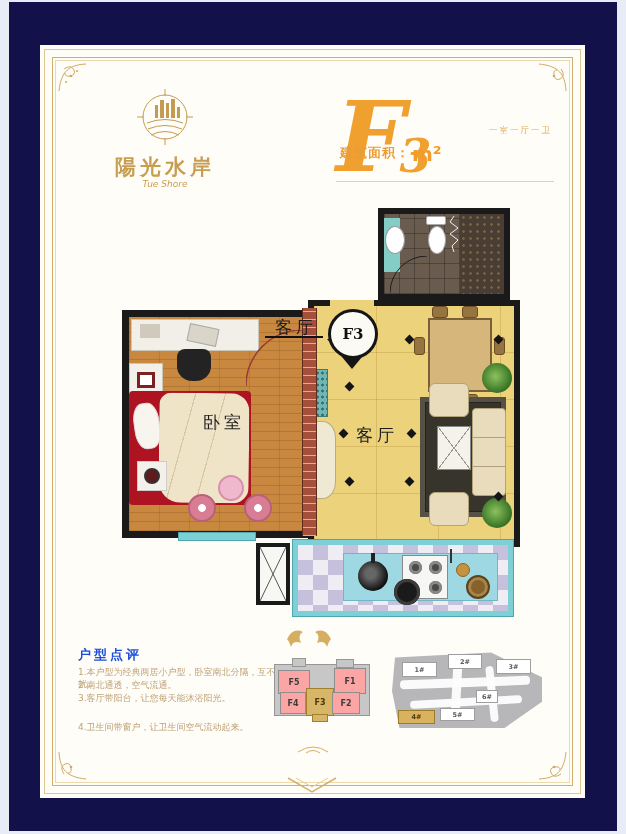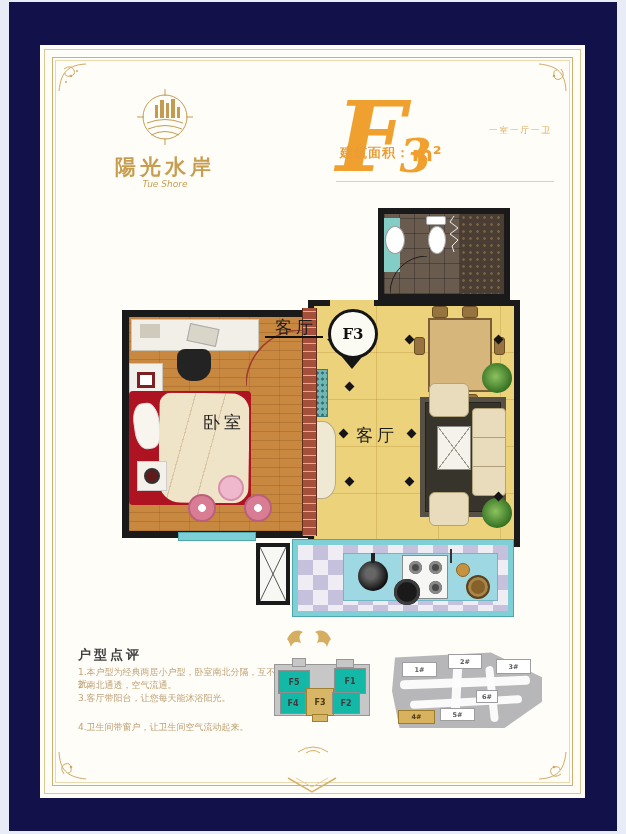--- a/index.html
+++ b/index.html
@@ -47,24 +47,24 @@
         background-size:30px 30px}
   .shaft{left:141px;top:338px;width:34px;height:62px;border:4px solid #1a1a1a;background:#f7f7f4}
   .plan-label{position:absolute;font-weight:normal;color:#1d1d1d;letter-spacing:4px;font-size:17px}
   .dm{position:absolute;width:7px;height:7px;background:#151515;transform:rotate(45deg)}
   .tri{left:212px;top:134px;width:0;height:0;border-left:25px solid transparent;border-right:25px solid transparent;border-top:30px solid #151515}
   .entrycirc{left:213px;top:104px;width:44px;height:44px;border:3px solid #151515;border-radius:50%;
              background:#fcfbf3;display:flex;align-items:center;justify-content:center;
              font-weight:bold;font-size:15px;color:#111;font-family:"DejaVu Serif",serif}
   .furn{position:absolute;box-sizing:border-box}
   
-  .rev-title{left:38px;top:601px;font-size:13px;font-weight:bold;color:#404040;letter-spacing:3px}
+  .rev-title{left:38px;top:601px;font-size:13px;font-weight:bold;color:#1d4ed8;letter-spacing:3px}
   .rev-item{position:absolute;left:38px;width:218px;font-size:9px;color:#bfa379;line-height:12px}
   .fp{left:230px;top:613px;width:106px;height:104px}
-  .fp-unit{position:absolute;background:#14b8a6;border:1px solid #8e8e8e;display:flex;align-items:center;
+  .fp-unit{position:absolute;background:#fca5a5;border:1px solid #8e8e8e;display:flex;align-items:center;
            justify-content:center;font-size:8px;font-weight:bold;color:#3c3c3c}
   .fp-unit.gold{background:#d8b667;border-color:#a0802e;color:#4c3a0e}
   .site{left:352px;top:601px;width:150px;height:82px}
   .site-base{position:absolute;inset:0;background:#b7b7ba;
      clip-path:polygon(2% 14%,66% 8%,100% 38%,100% 68%,75% 100%,5% 100%,0% 55%)}
   .road{position:absolute;background:#fdfdfd;border-radius:4px;opacity:.95}
   .bldg{position:absolute;background:#fff;border:1px solid #9e9ea1;display:flex;align-items:center;
         justify-content:center;font-size:6.5px;font-weight:bold;color:#5c5c5e}
   .bldg.gold{background:#d8b25f;border-color:#9c7c2c;color:#4c3a10}
   .footer{left:0;top:701px;width:545px;text-align:center;font-size:9px;color:#b2926a}

